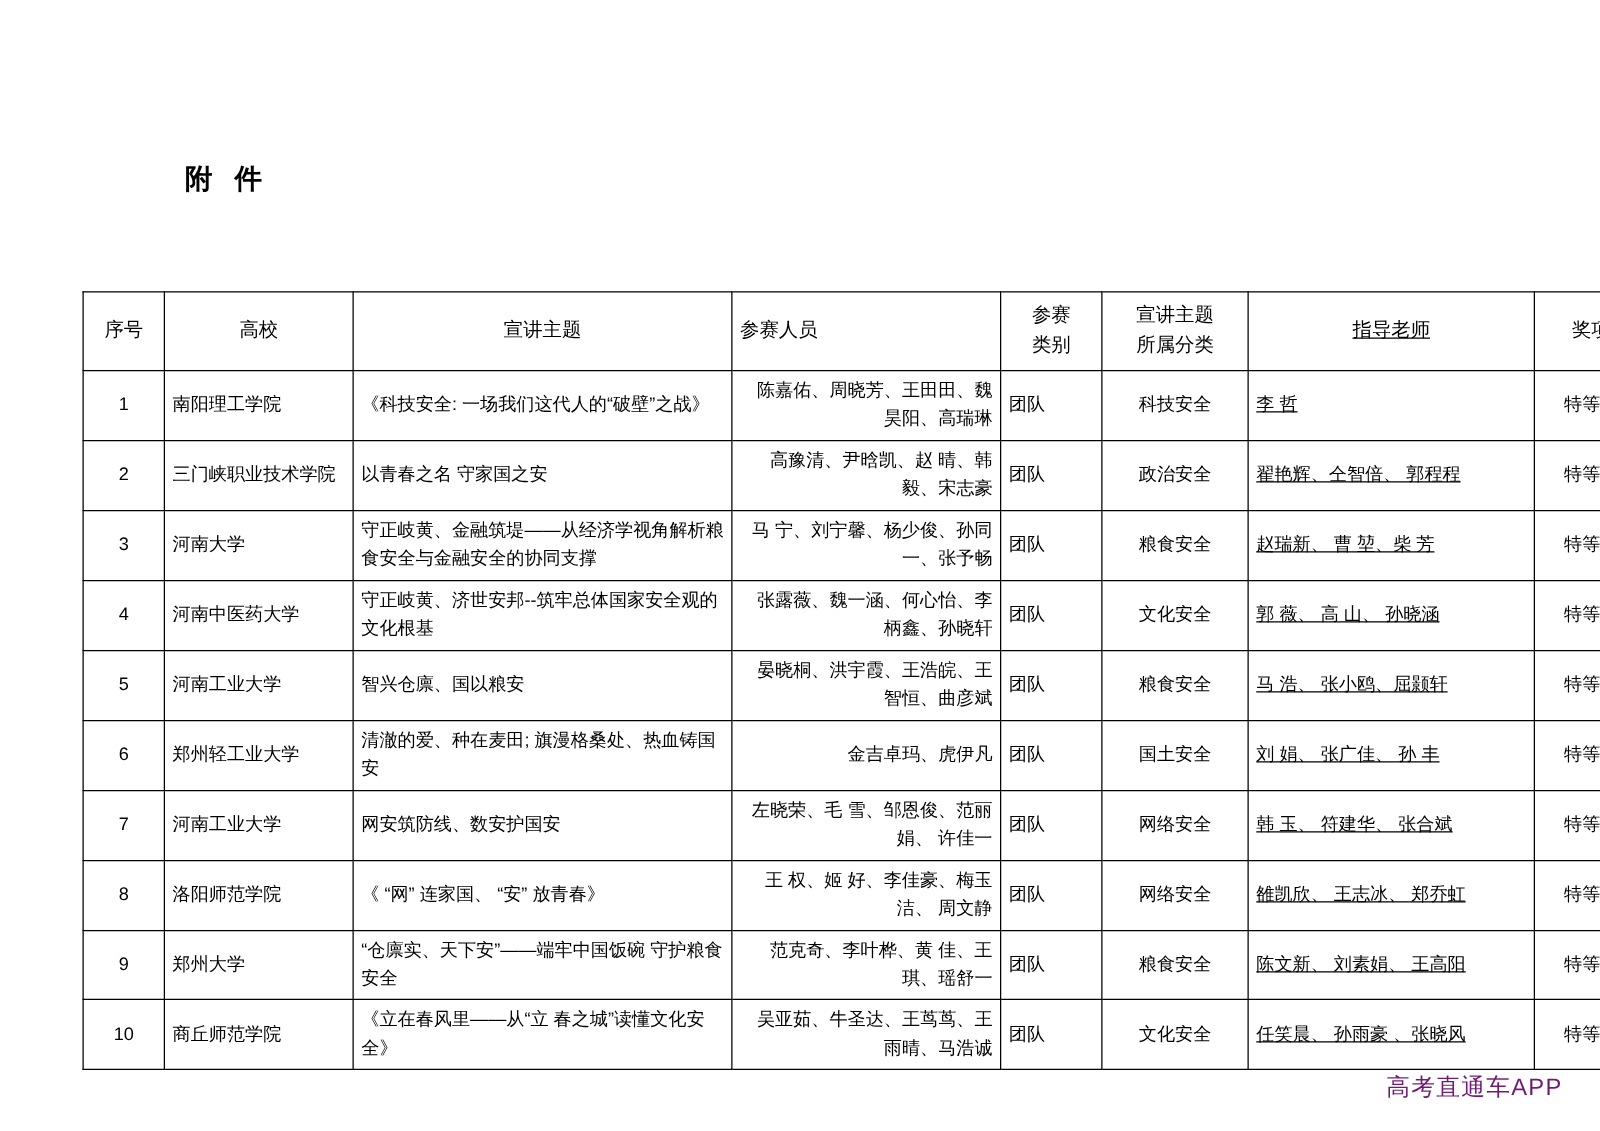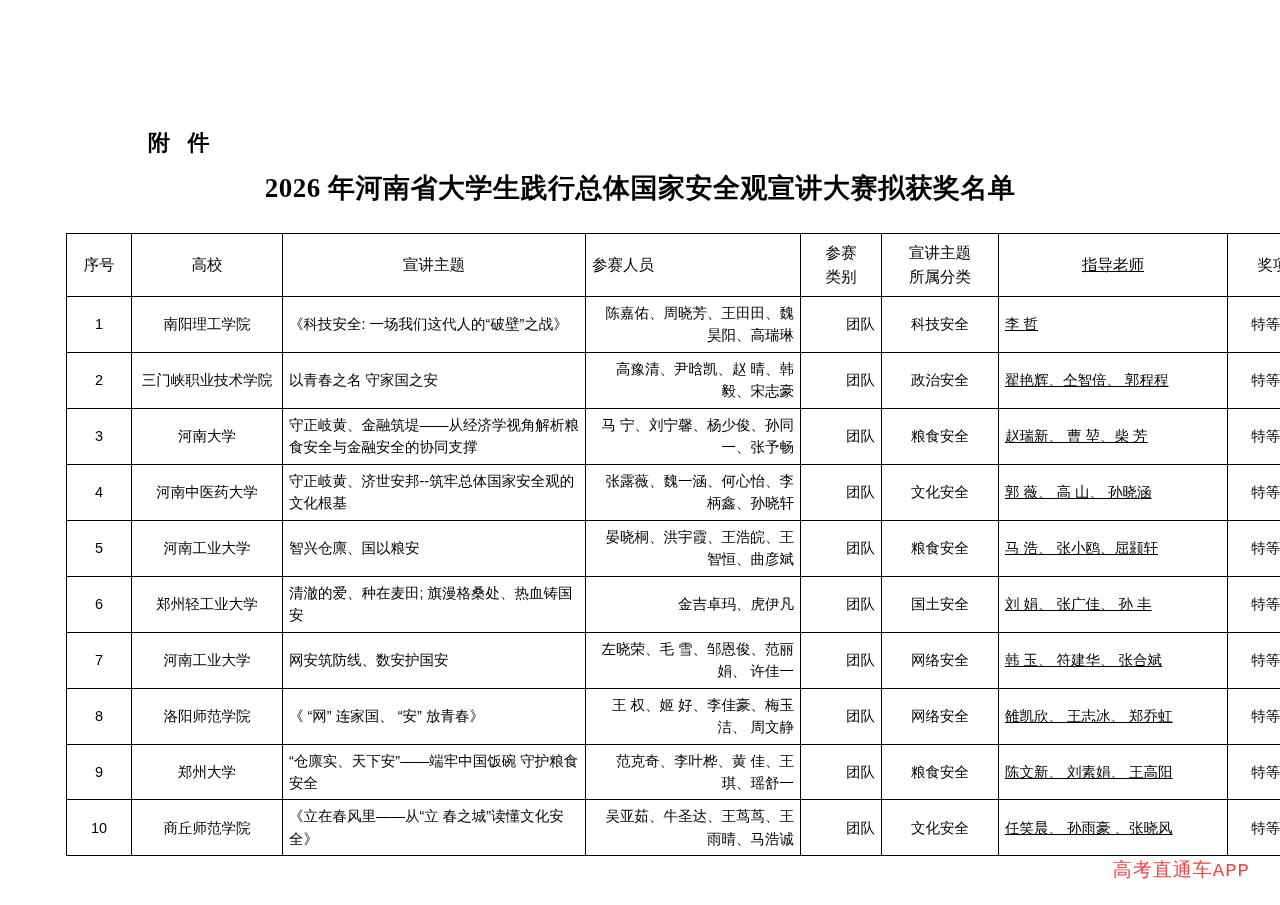--- a/index.html
+++ b/index.html
@@ -60,50 +60,49 @@
     vertical-align: middle;
     font-family: "Liberation Sans", "DejaVu Sans", sans-serif;
   }
   table.award-table thead th {
     text-align: center;
     font-weight: normal;
     font-size: 15.5px;
     height: 52px;
   }
   .col-idx   { width: 52px;  text-align: center; }
-  .col-univ  { width: 138px; text-align: center; }
+  .col-univ  { width: 138px; text-align: left; }
   .col-topic { width: 290px; }
   .col-mem   { width: 202px; text-align: right; }
-  .col-type  { width: 68px;  text-align: right; }
+  .col-type  { width: 68px;  text-align: left; }
   .col-cat   { width: 104px; text-align: center; }
   .col-teach { width: 216px; text-align: left; text-decoration: underline; }
   .col-award { width: 78px;  text-align: center; }
 
   td.col-mem, td.col-teach { padding-left: 10px; }
 
   .hdr-two-line { line-height: 1.3; }
 
   .watermark {
     position: absolute;
     right: 30px;
     bottom: 22px;
     font-size: 19px;
-    color: #ef4444;
-    font-family: Liberation Mono, monospace;
+    color: #701a75;
+    font-family: Liberation Sans, sans-serif;
     letter-spacing: 1px;
   }
 </style>
 </head>
 <body>
 
 <div class="page">
 
   <div class="attachment-label">附 件</div>
 
-  <div class="doc-title">2026 年河南省大学生践行总体国家安全观宣讲大赛拟获奖名单</div>
 
   <div class="table-wrap">
     <table class="award-table">
       <thead>
         <tr>
           <th class="col-idx">序号</th>
           <th class="col-univ">高校</th>
           <th class="col-topic">宣讲主题</th>
           <th class="col-mem" style="text-align:left">参赛人员</th>
           <th class="col-type hdr-two-line">

